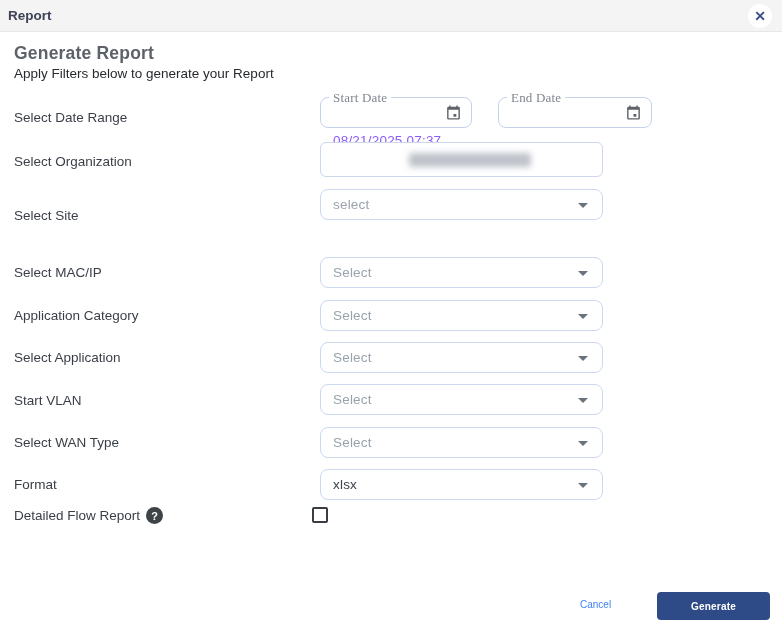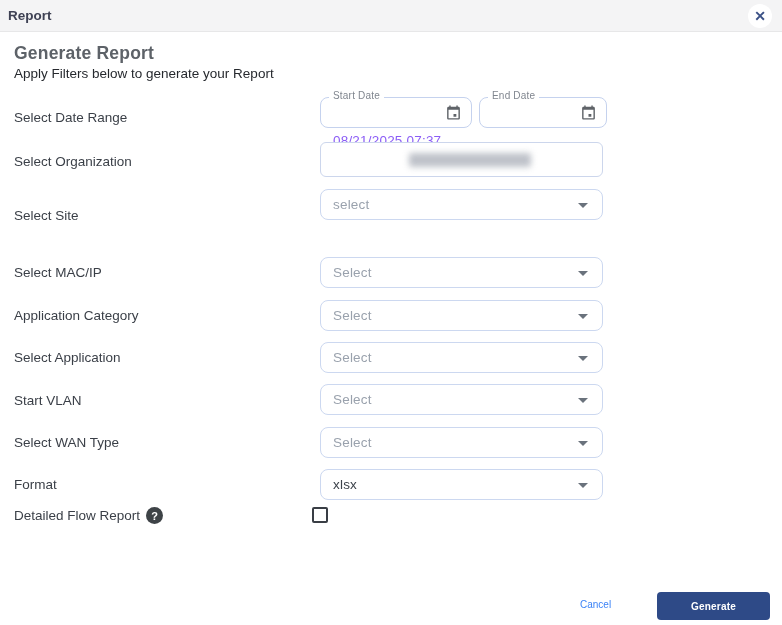--- a/index.html
+++ b/index.html
@@ -36,21 +36,21 @@
   .row-label {
     position:absolute; left:14px; font-size:13.5px; color:#3a3f47;
   }
   
   .datefield {
     position:absolute; top:97px; height:31px;
     border:1px solid #c5d2ee; border-radius:8px; background:#fff;
   }
   .float-label {
     position:absolute; top:-8px; left:8px; padding:0 4px; background:#fff;
-    font-size:10px; color:#80868f; letter-spacing:.2px;
+    font-size:13px; color:#80868f; letter-spacing:.2px;font-family:Liberation Serif, serif;
   }
   .date-value {
     position:absolute; left:12px; top:0; line-height:29px; font-size:13.5px;
     color:#8b5cf6; letter-spacing:.2px;margin-top:28px;
   }
   .cal-icon { position:absolute; right:9px; top:6px; width:17px; height:17px; cursor:pointer; }
   
   .org-input {
     position:absolute; left:320px; top:142px; width:283px; height:35px;
     border:1px solid #ccd6ec; border-radius:6px; background:#fff;
@@ -132,21 +132,21 @@
 
   <div class="datefield" style="left:320px;width:152px">
     <span class="float-label">Start Date</span>
     <span class="date-value">08/21/2025 07:37</span>
     <span class="cal-icon">
       <svg width="17" height="17" viewBox="0 0 24 24">
           <path fill="#5f6368" d="M19 4h-1V2h-2v2H8V2H6v2H5c-1.1 0-2 .9-2 2v14c0 1.1.9 2 2 2h14c1.1 0 2-.9 2-2V6c0-1.1-.9-2-2-2zm0 16H5V8h14v12zm-3-2h-4v-4h4v4z"></path>
         </svg>
     </span>
   </div>
-  <div class="datefield" style="left:479px;width:128px">
+  <div class="datefield" style="left:498px;width:154px">
     <span class="float-label">End Date</span>
     <span class="cal-icon">
       <svg width="17" height="17" viewBox="0 0 24 24">
           <path fill="#5f6368" d="M19 4h-1V2h-2v2H8V2H6v2H5c-1.1 0-2 .9-2 2v14c0 1.1.9 2 2 2h14c1.1 0 2-.9 2-2V6c0-1.1-.9-2-2-2zm0 16H5V8h14v12zm-3-2h-4v-4h4v4z"></path>
         </svg>
     </span>
   </div>
 
   <div class="org-input">
     <div class="redacted-blur"></div>

